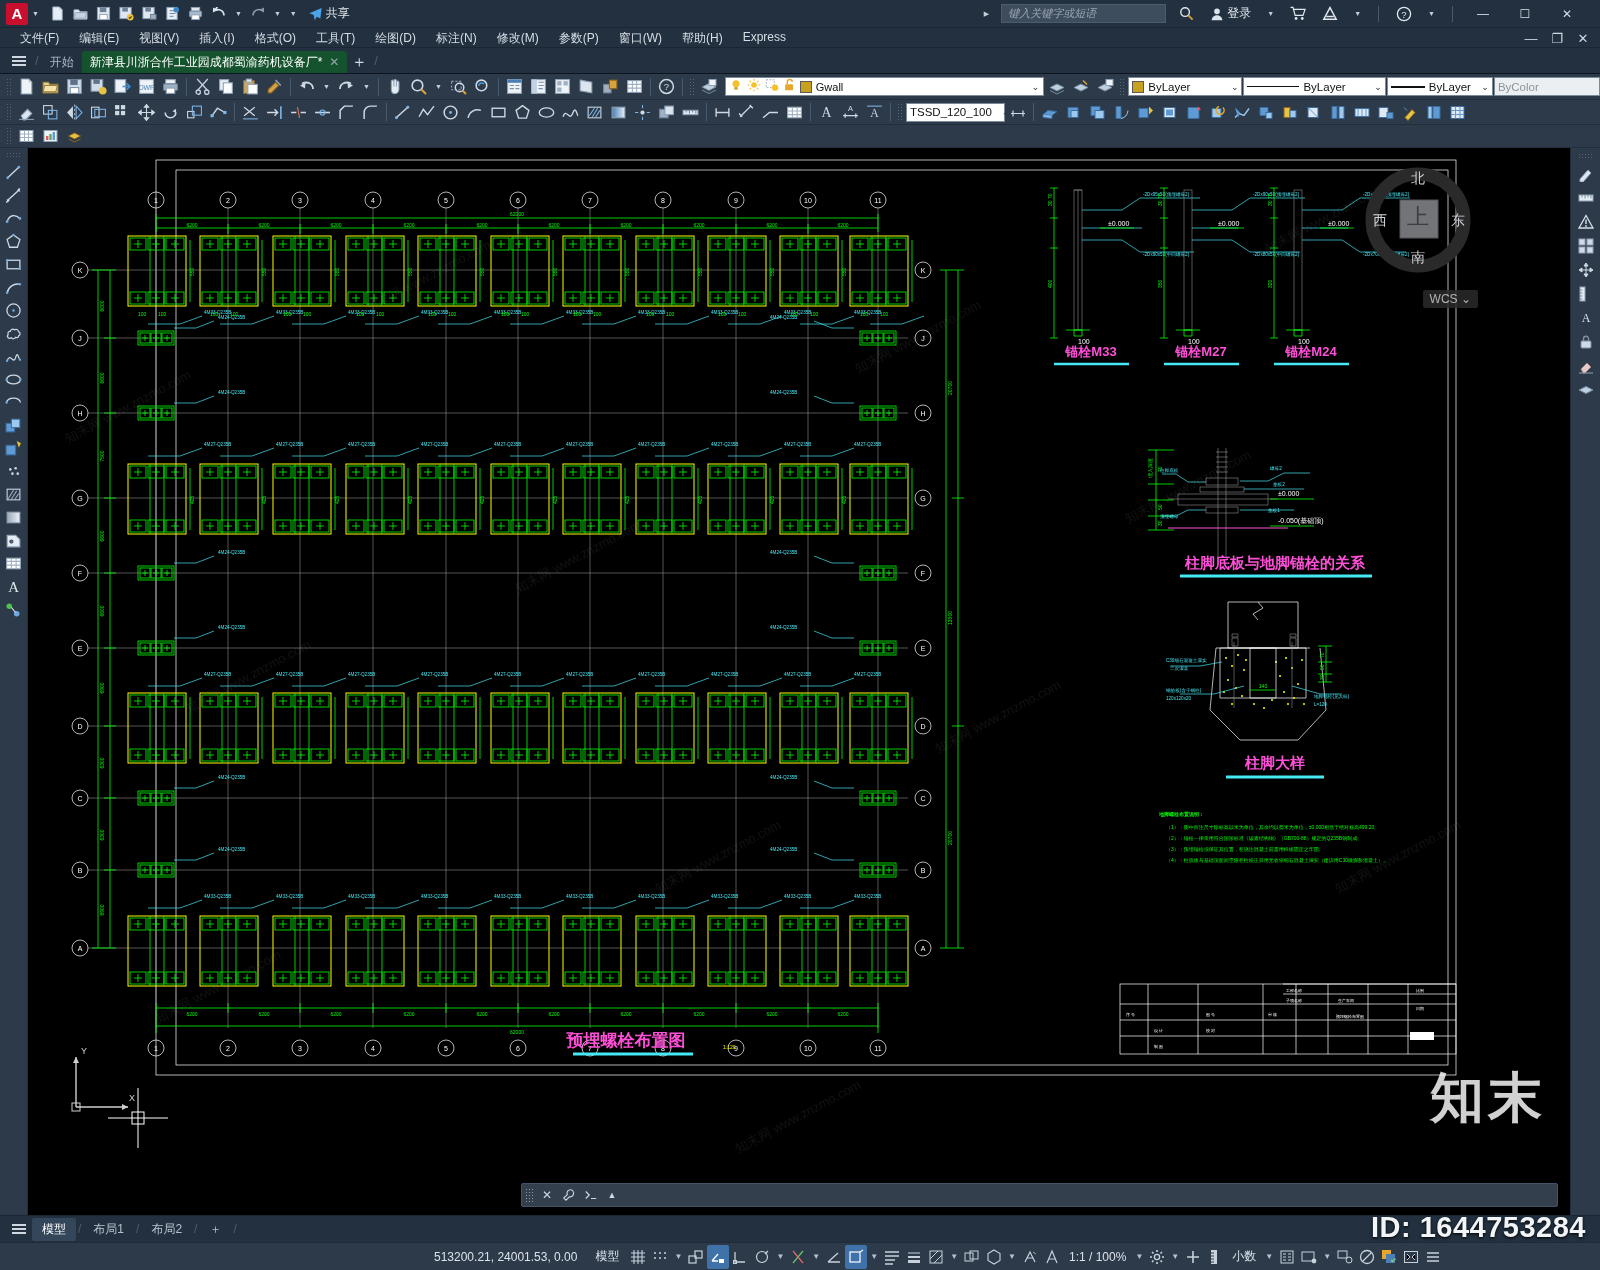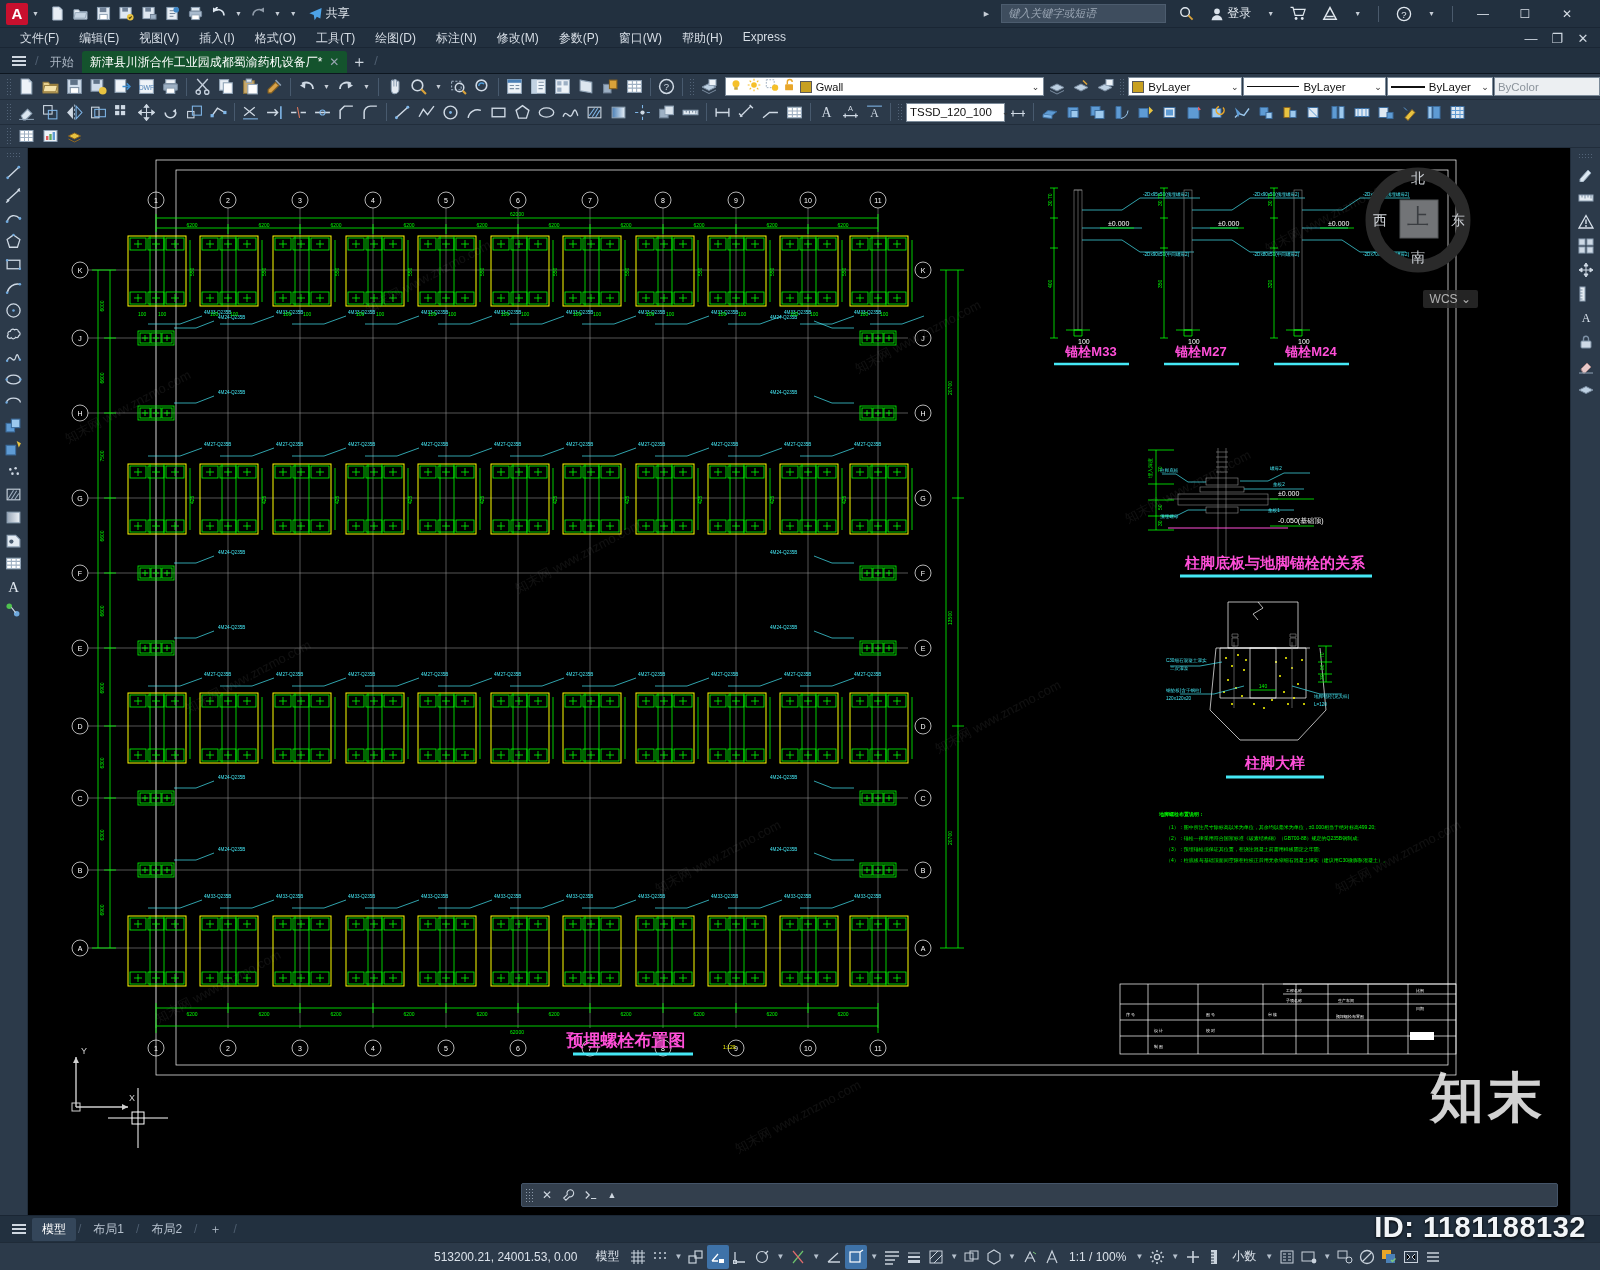--- a/index.html
+++ b/index.html
@@ -2045,14 +2045,14 @@
           <path d="M4 5l3 3-3 3M12 5l-3 3 3 3" stroke="#c9d2dc"></path>
         </svg>
     </div>
     <div class="sbtn">
       <svg width="16" height="16" viewBox="0 0 16 16">
           <path d="M2 4h12M2 8h12M2 12h12" stroke="#c9d2dc" stroke-width="1.5"></path>
         </svg>
     </div>
   </div>
 
-  <div class="idbadge">ID: 1181188132</div>
+  <div class="idbadge">ID: 1644753284</div>
 </div>
 
 </body></html>

